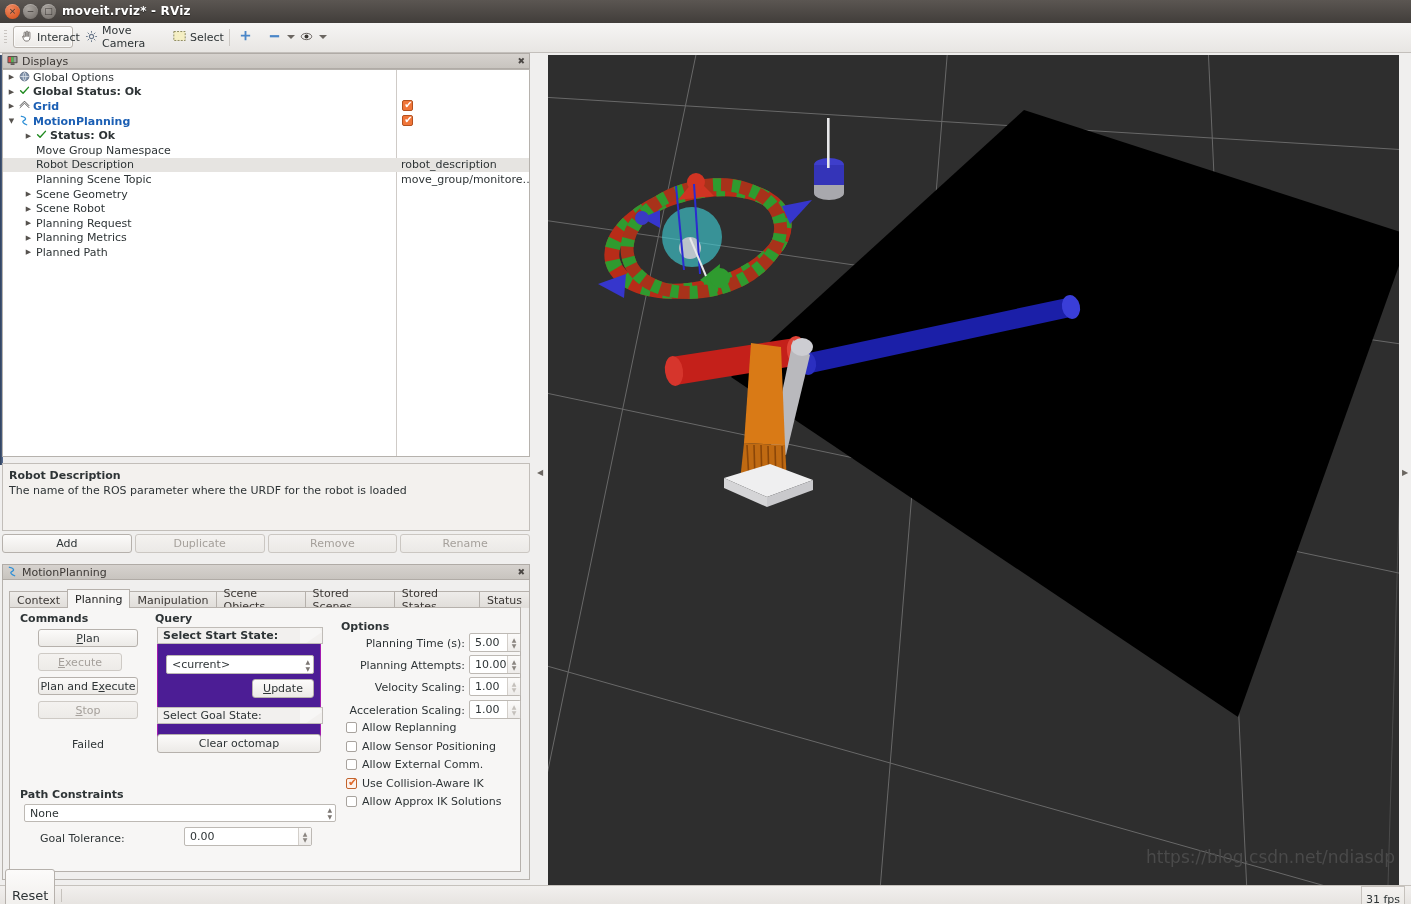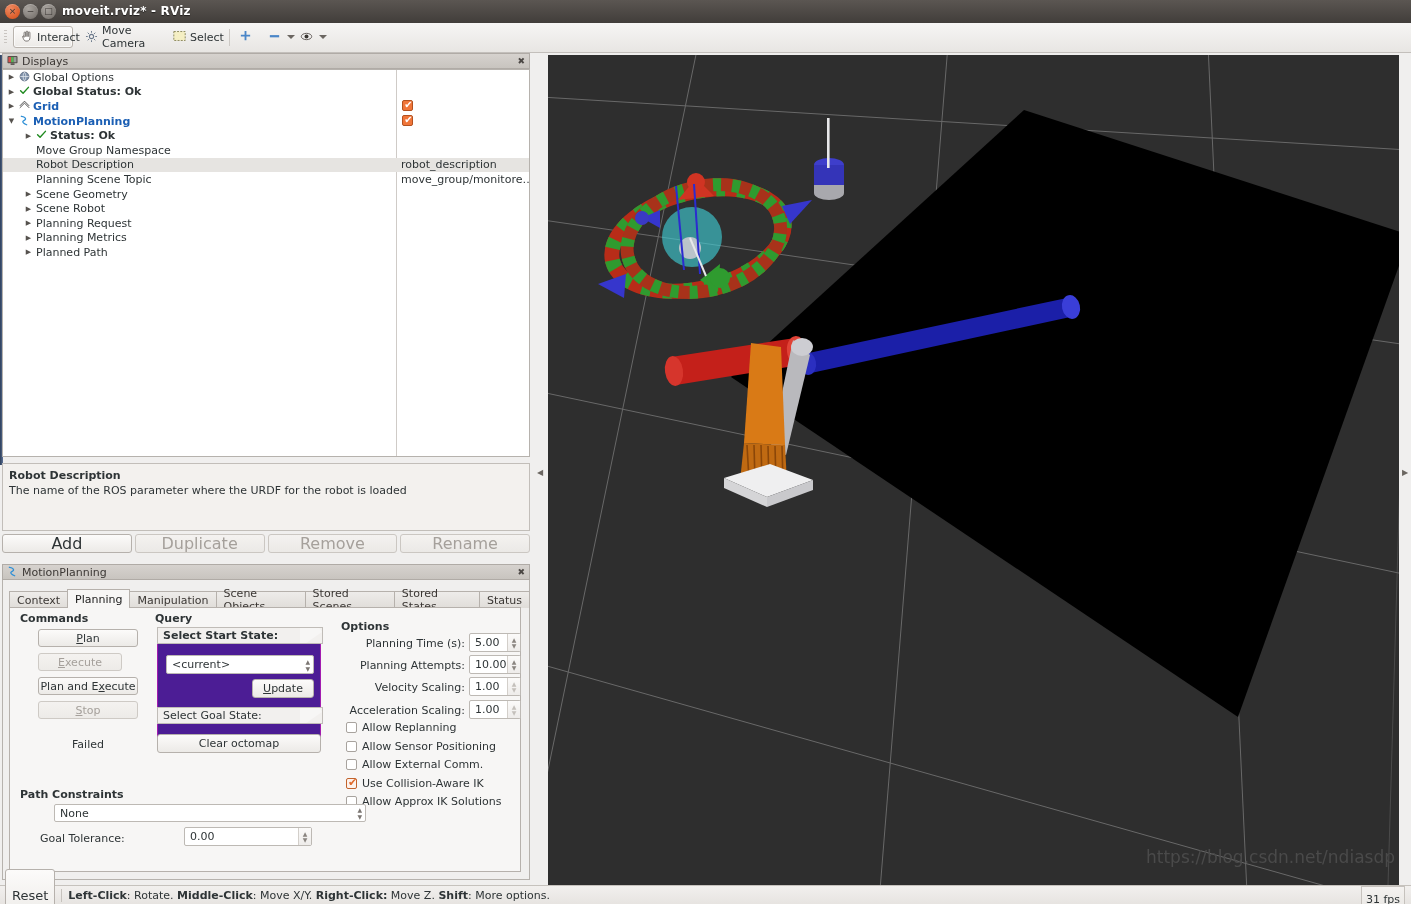--- a/index.html
+++ b/index.html
@@ -57,21 +57,21 @@
   .bluebold{color:#1b5fb4;font-weight:bold;}
 
   
   .descbox{position:absolute;left:2px;top:463px;width:528px;height:68px;
            background:#f3f1ee;border:1px solid #c2beb9;box-sizing:border-box;padding:5px 6px;}
   .desc-title{font-weight:bold;font-size:11px;margin-bottom:2px;}
   .desc-body{font-size:11px;}
 
   .btnrow{position:absolute;left:2px;top:534px;width:528px;height:19px;display:flex;gap:3px;}
   .btn{flex:1;border:1px solid #b6b1ac;border-radius:3px;
-       background:linear-gradient(#fcfbfa,#eceae7);font-size:16px;display:flex;
+       background:linear-gradient(#fcfbfa,#eceae7);font-size:11px;display:flex;
        align-items:center;justify-content:center;box-sizing:border-box;color:#2e3436;}
   .btn.dis{color:#a5a09b;background:linear-gradient(#f4f2f0,#ebe9e6);border-color:#cbc7c2;}
 
   
   .mphead{left:2px;top:564px;width:528px;}
   .mpbody{position:absolute;left:2px;top:580px;width:528px;height:300px;
           background:#f0efee;border:1px solid #b6b2ad;border-top:none;box-sizing:border-box;}
 
   .tabs{position:absolute;left:6px;top:10px;display:flex;align-items:flex-end;height:18px;}
   .tab{height:17px;padding:0 7px;font-size:11px;display:flex;align-items:center;
@@ -472,21 +472,21 @@
             <span class="cbox on"></span>
             <span>Use Collision-Aware IK</span>
           </div>
           <div class="cbrow" style="left: 336px; top: 187.4px;">
             <span class="cbox"></span>
             <span>Allow Approx IK Solutions</span>
           </div>
         </div>
 
       <div class="sect-title" style="left:10px;top:180px;">Path Constraints</div>
-      <div class="combo" style="left:14px;top:196px;width:312px;height:18px;margin-left:30px;">
+      <div class="combo" style="left:14px;top:196px;width:312px;height:18px;">
         <span>None</span>
         <span class="spinarr">
             <span>▲</span>
             <span>▼</span>
           </span>
       </div>
       <div style="position:absolute;left:30px;top:224px;font-size:11px;">Goal Tolerance:</div>
       <div class="spin" style="left:174px;top:219px;width:128px;height:19px;">
         <span>0.00</span>
         <span class="spinbtns">
@@ -598,17 +598,16 @@
         </g>
       </g>
 
       <text class="wm" x="847" y="808" text-anchor="end" fill="#4a4a4a" font-family="DejaVu Sans, Liberation Sans, sans-serif" font-size="17" id="wm-text">https://blog.csdn.net/ndiasdp</text>
     </svg>
   </div>
 
   <div class="statusbar">
     <div class="reset">Reset</div>
     <div class="hintsep"></div>
-    <div class="hint" id="status-hints"><b>Left-Click</b><span>: Rotate. </span><b>Middle-Click</b><span>: Move X/Y. </span><b>Right-Click:</b><span> Move Z. </span><b>Shift</b><span>: More options.</span></div>
   </div>
   <div class="fpsbox">31 fps</div>
 
 </div>
 
 </body></html>

